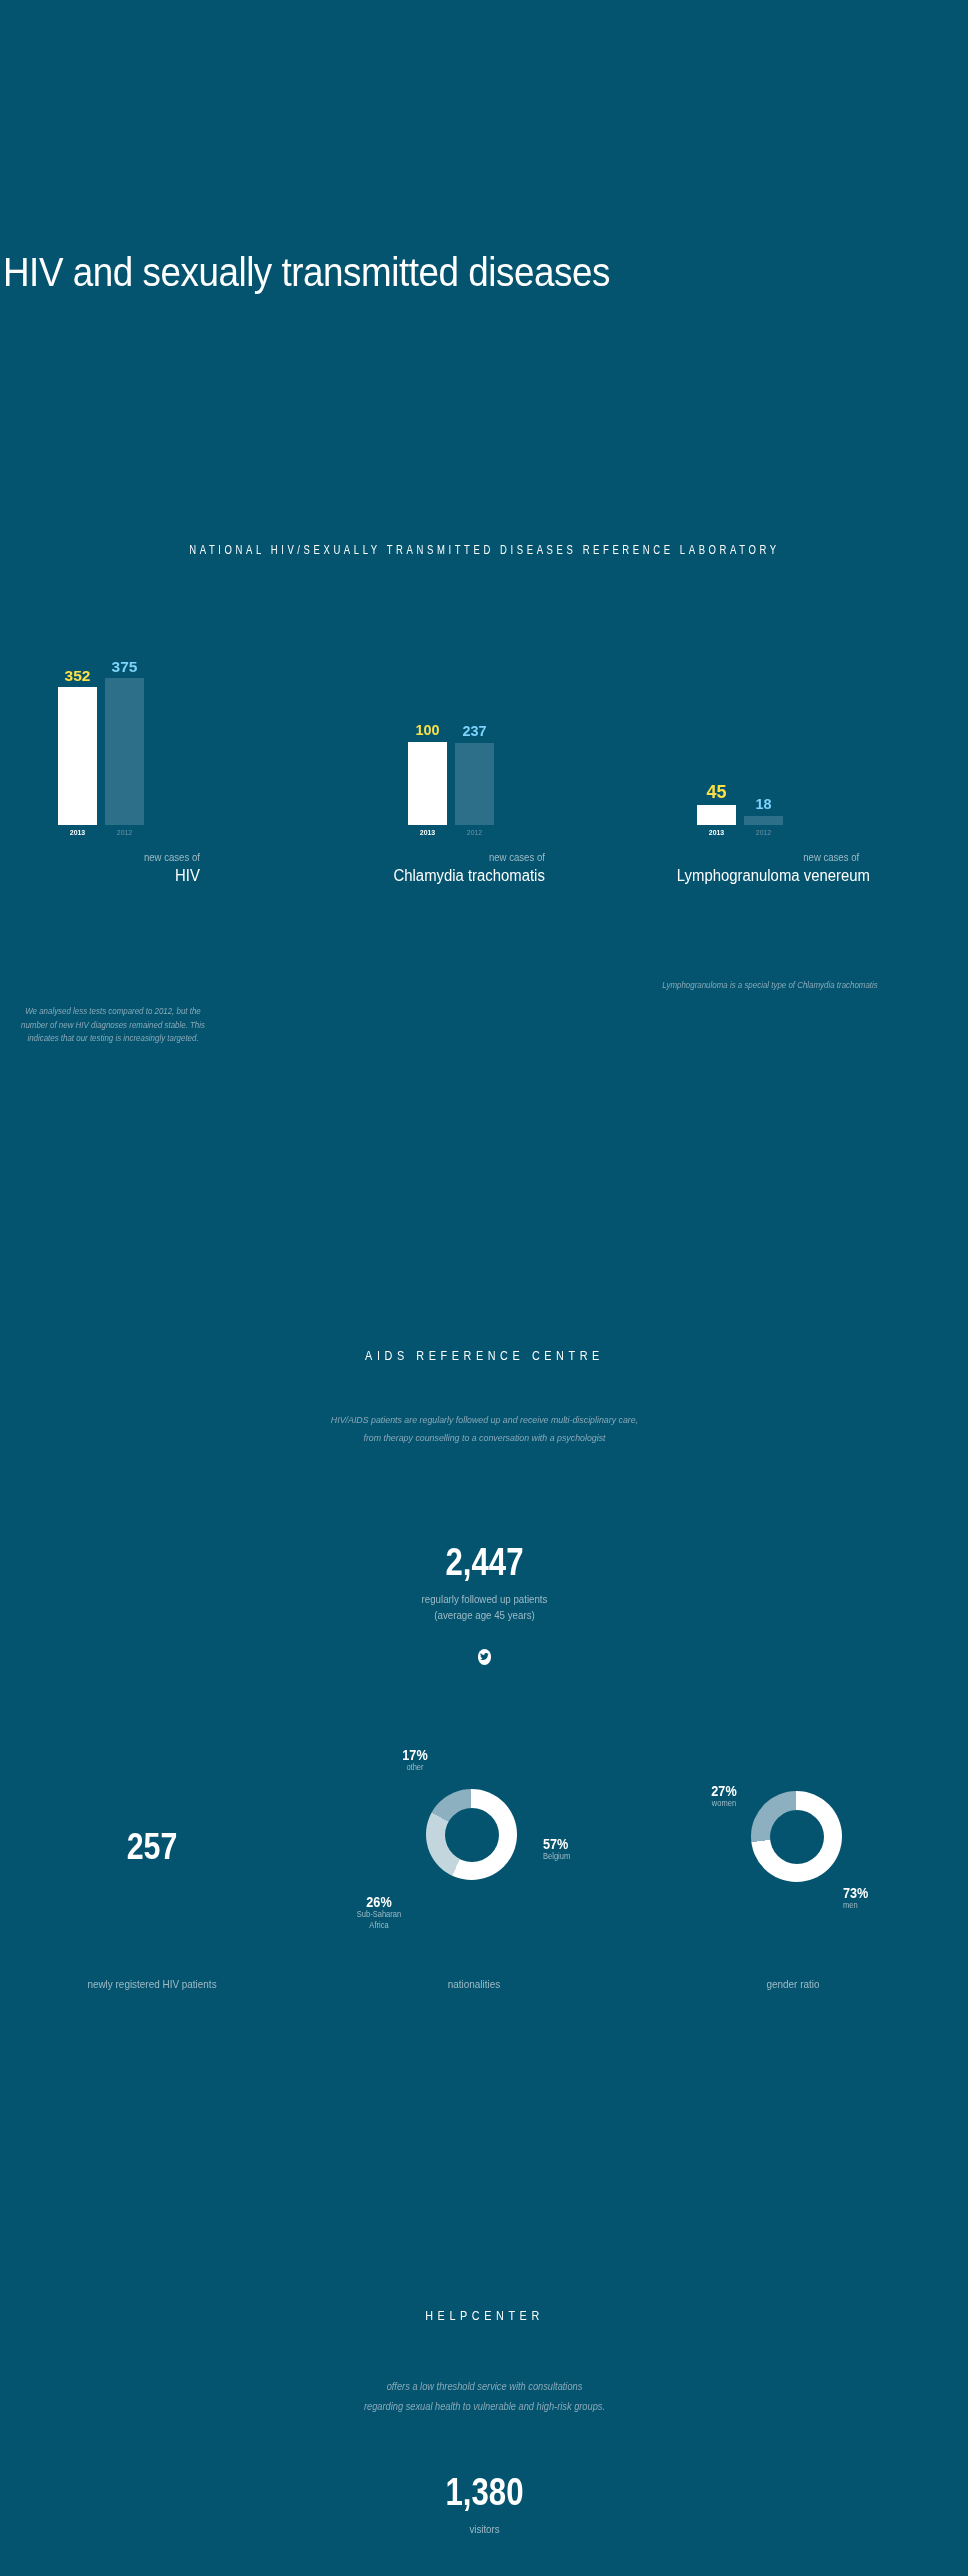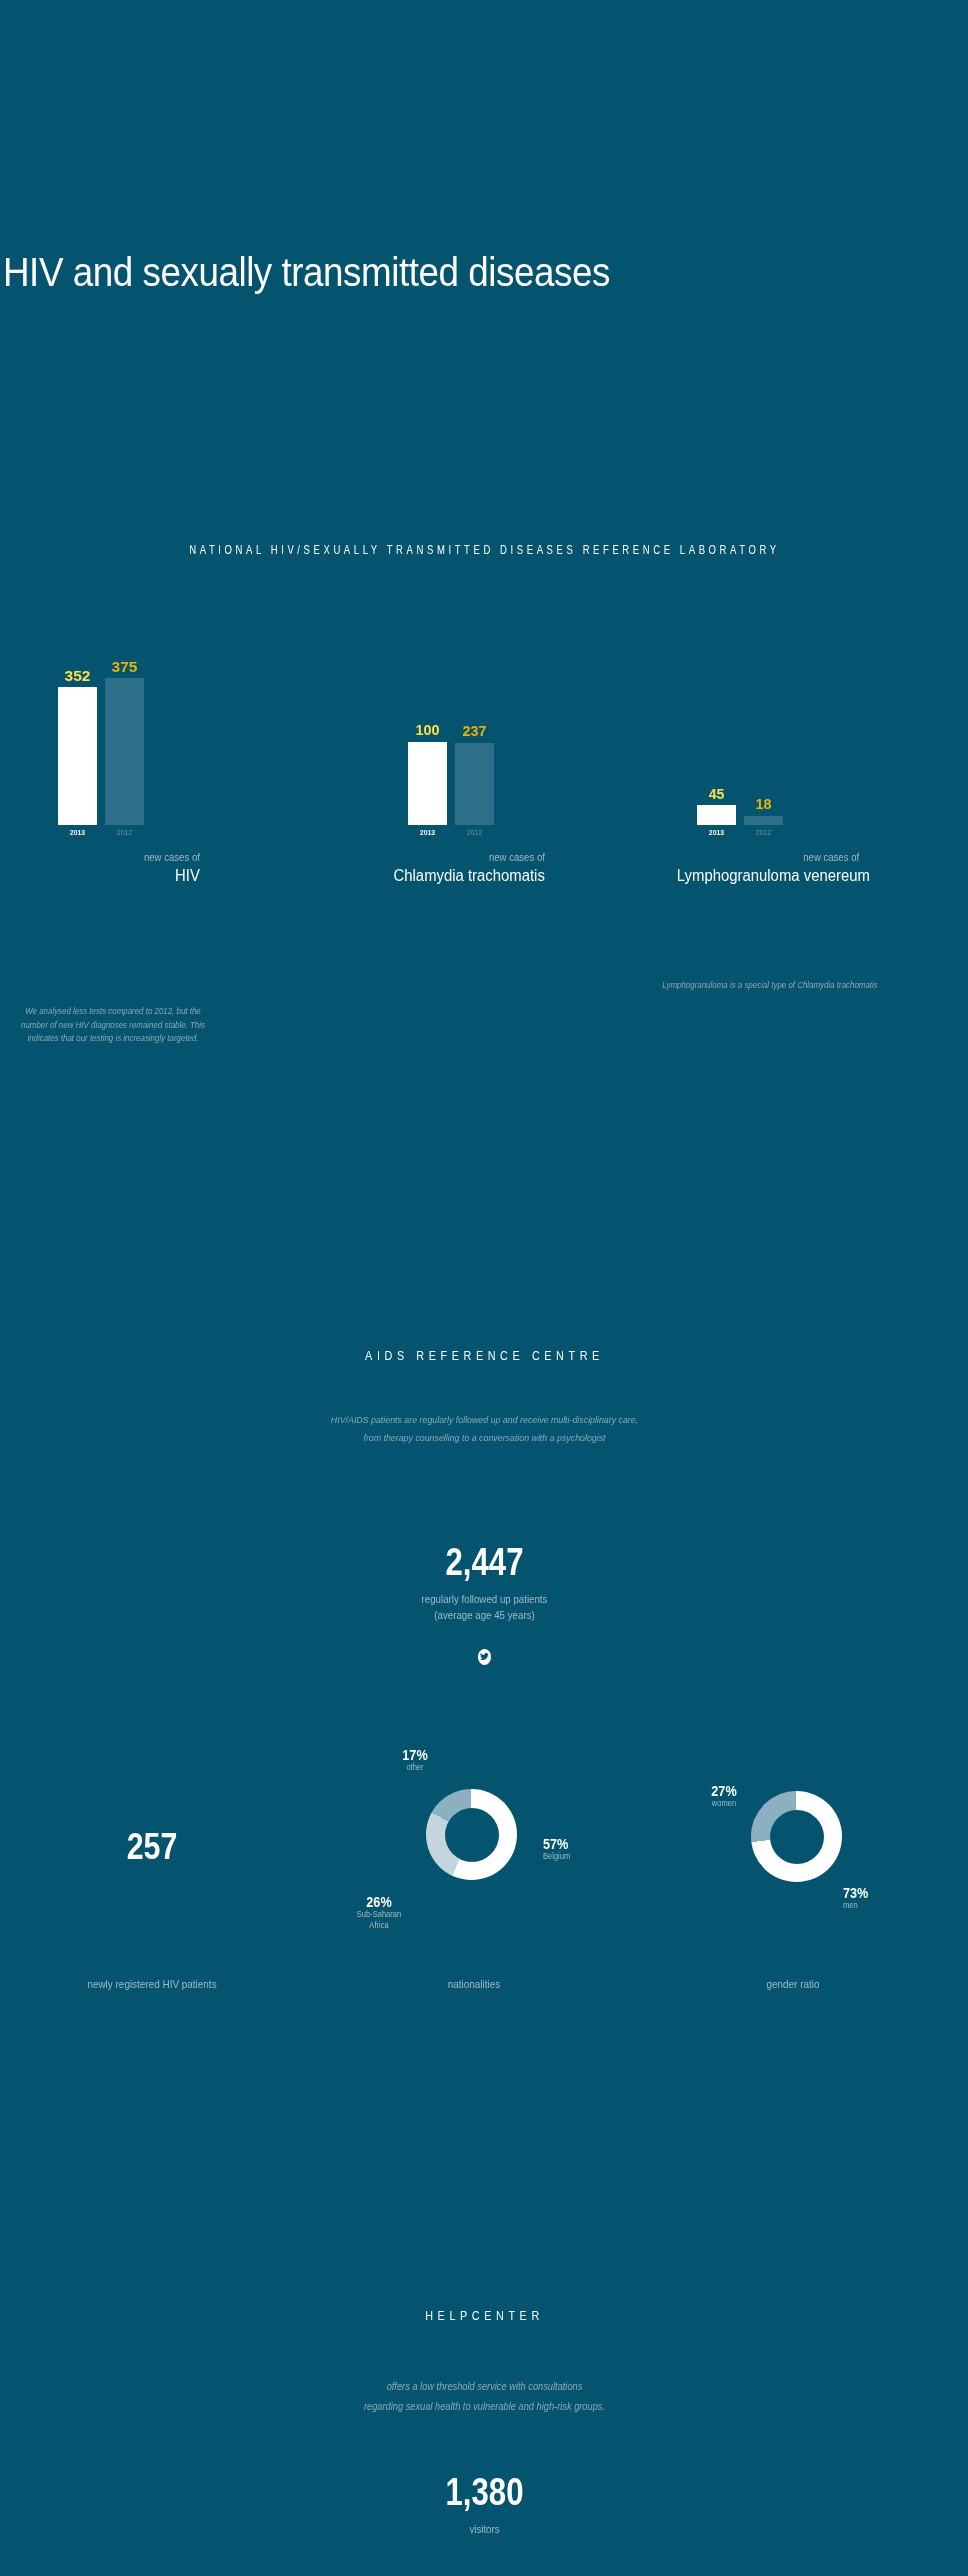--- a/index.html
+++ b/index.html
@@ -36,21 +36,21 @@
   .bar-group{ position:absolute; }
   .bars{ position:relative; height:155px; }
   .bar{ position:absolute; bottom:0; }
   .bar.cur{ background:#ffffff; }
   .bar.prev{ background:#2d6e89; }
   .bar-val{
     position:absolute; text-align:center; font-weight:700;
     line-height:1; white-space:nowrap;
   }
   .bar-val.cur{ color:#fde047;margin-top:26px; }
-  .bar-val.prev{ color:#eab308; }
+  .bar-val.prev{ color:#7dd3fc; }
   .bar-year{
     position:absolute; text-align:center; font-size:7.7px; white-space:nowrap;
     transform:scaleX(0.9);
   }
   .bar-year.cur{ color:#ffffff; font-weight:600;}
   .bar-year.prev{ color:#6e93a4; }
   .bar-caption{
     position:absolute; width:100%; text-align:right;
   }
   .bar-caption .small{ display:block; font-size:10.3px; color:#9fbac6; line-height:1.5;
@@ -146,21 +146,21 @@
     <div class="bar-caption" style="top:180px;">
       <span class="small">new cases of</span>
       <span class="big">Chlamydia trachomatis</span>
     </div>
   </div>
 
   <div class="bar-group" style="left:670px; top:670px; width:196px;">
     <div class="bars" style="width:196px;">
       <div class="bar cur" style="left:27px; width:39px; height:19.6px;"></div>
       <div class="bar prev" style="left:74px; width:39px; height:9.3px;"></div>
-      <div class="bar-val cur" style="left:27px; width:39px; bottom:24px; font-size:14px;">45</div>
+      <div class="bar-val cur" style="left:27px; width:39px; bottom:24px; font-size:18px;">45</div>
       <div class="bar-val prev" style="left:74px; width:39px; bottom:13.4px; font-size:14.4px;">18</div>
     </div>
     <div class="bar-year cur" style="left:27px; width:39px; top:158px;">2013</div>
     <div class="bar-year prev" style="left:74px; width:39px; top:158px;">2012</div>
     <div class="bar-caption" style="top:180px;">
       <span class="small">new cases of</span>
       <span class="big">Lymphogranuloma venereum</span>
     </div>
   </div>
 

